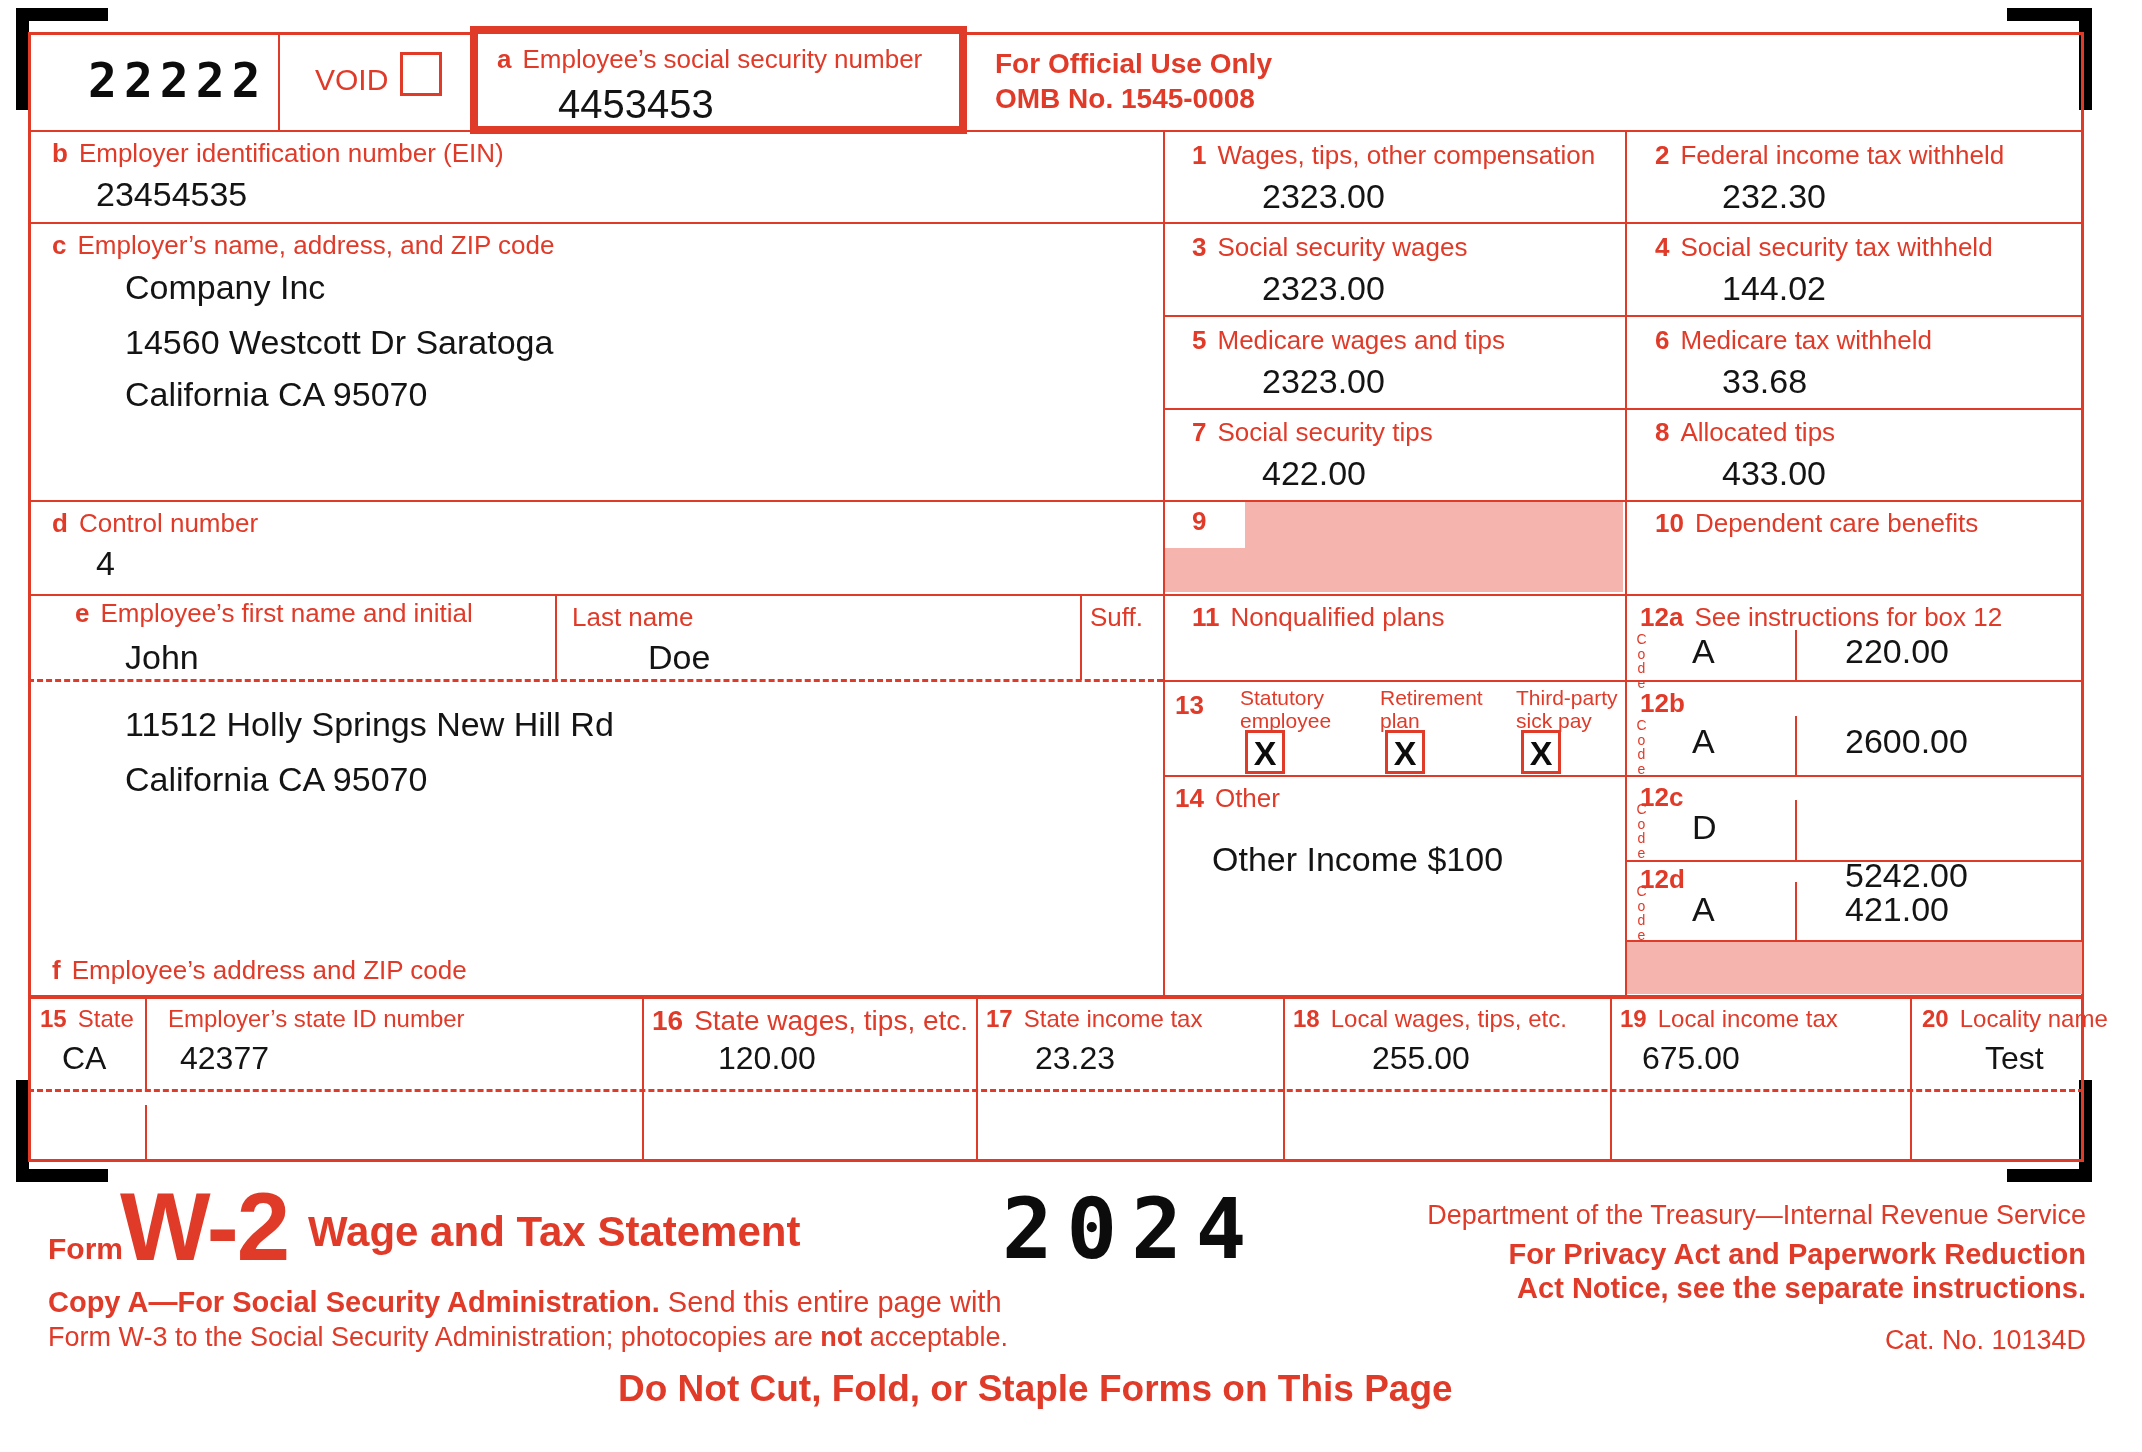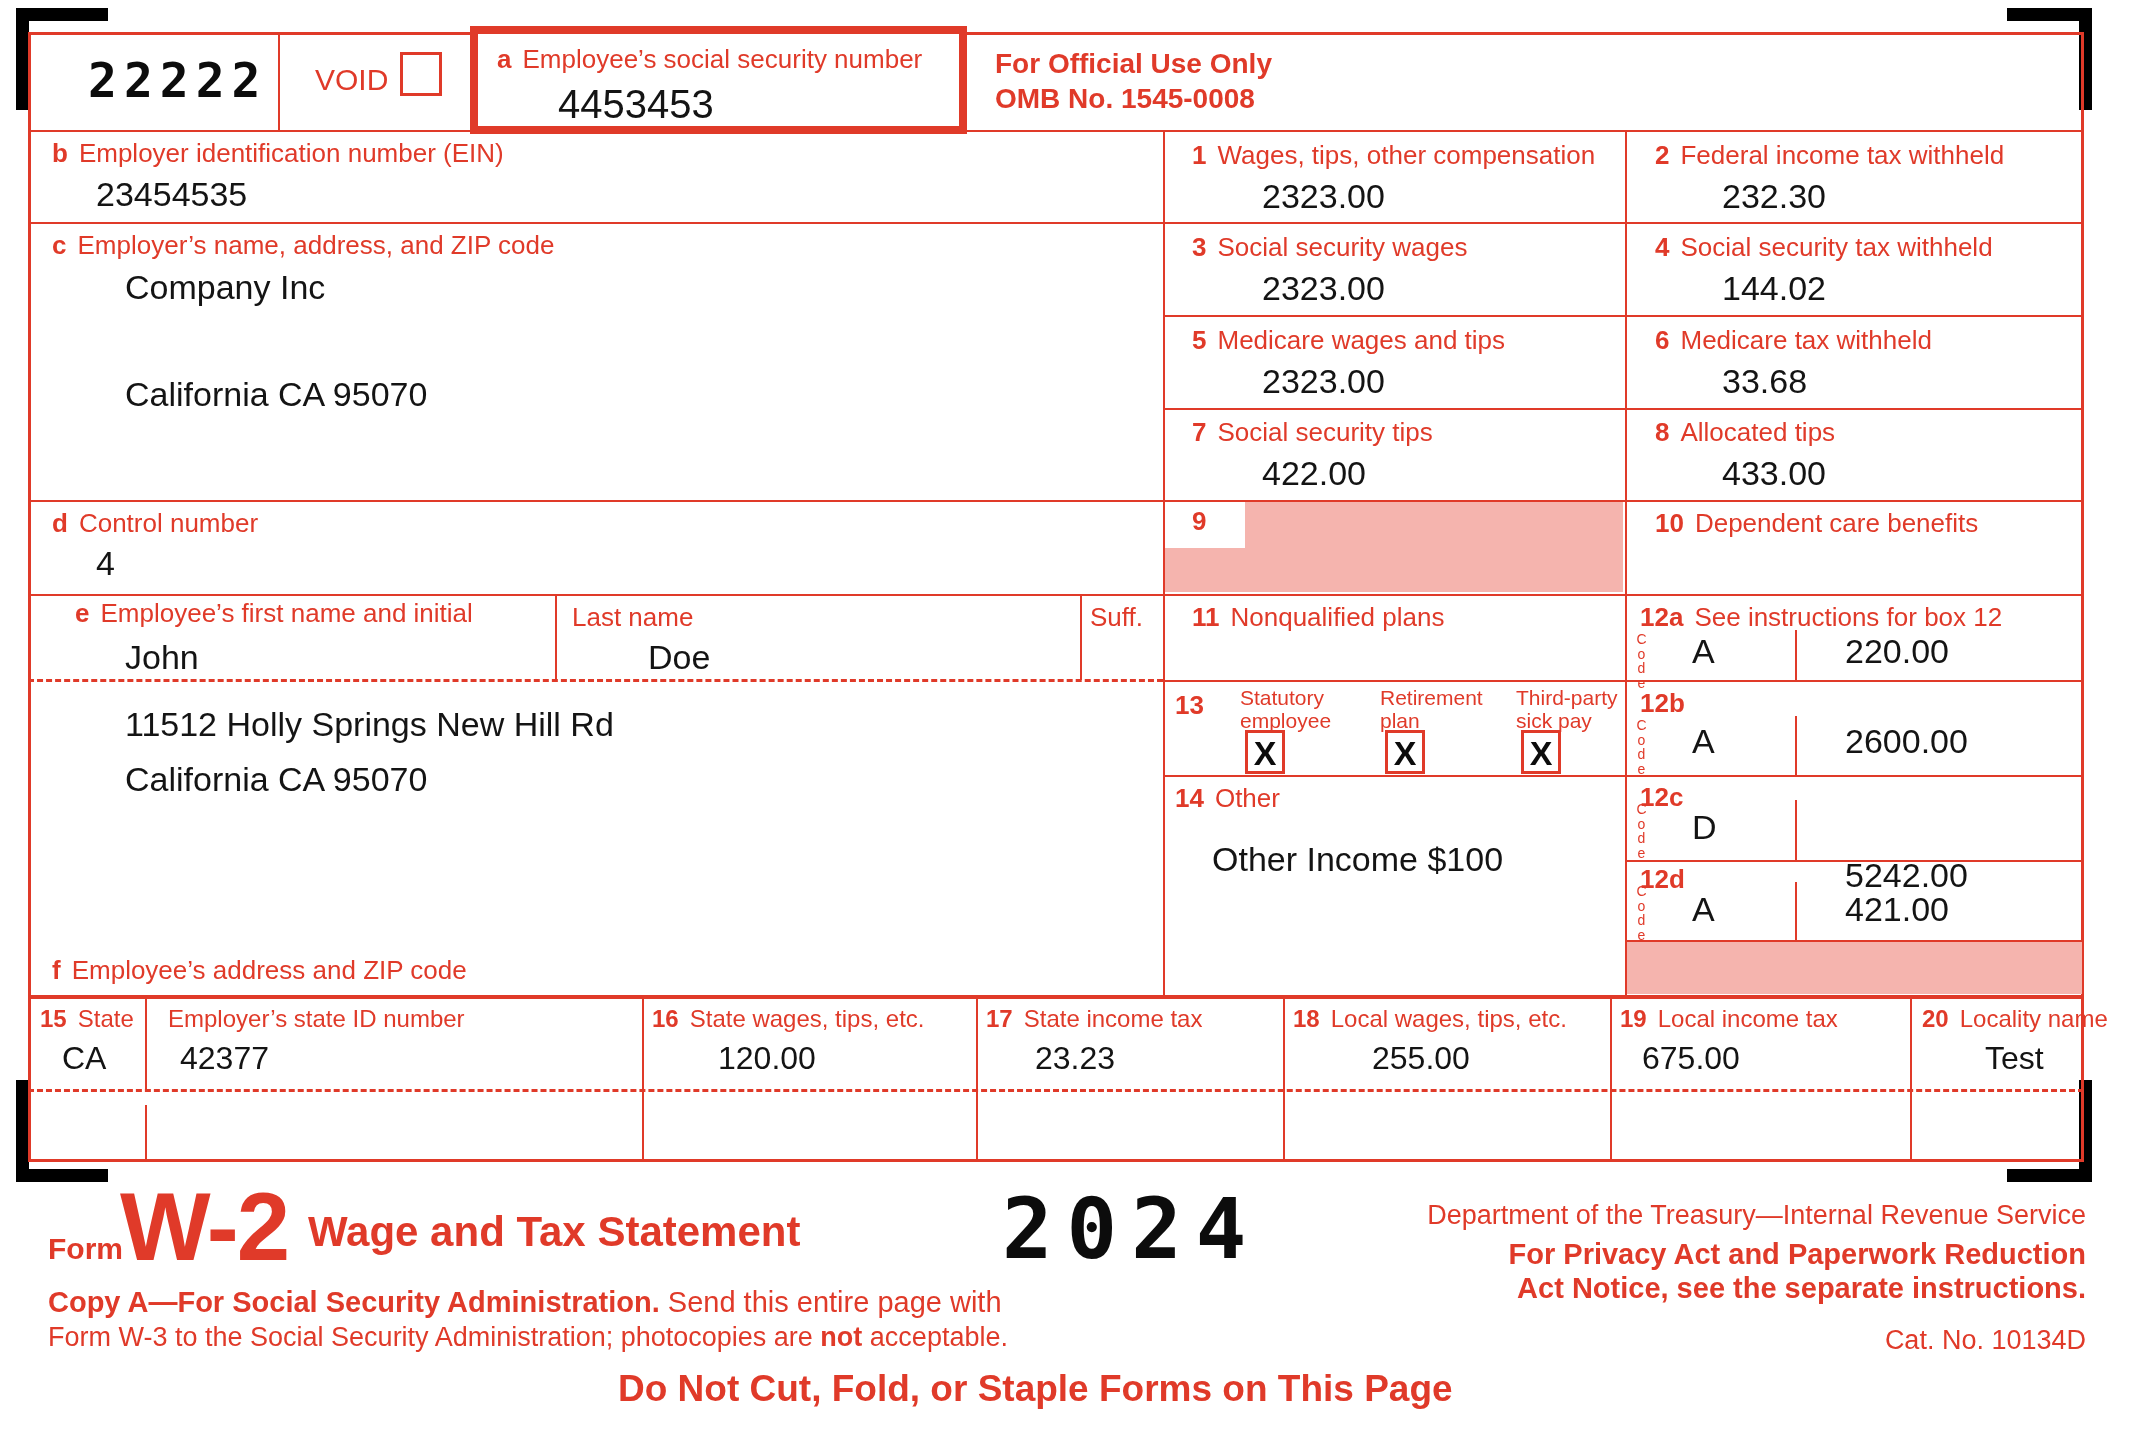--- a/index.html
+++ b/index.html
@@ -97,20 +97,21 @@
   <div class="lbl" style="left:52px;top:138px;"><b>b</b><span>Employer identification number (EIN)</span></div>
   <div class="val" style="left:96px;top:175px;">23454535</div>
 
   <div class="lbl" style="left:1192px;top:140px;"><b>1</b><span>Wages, tips, other compensation</span></div>
   <div class="val" style="left:1262px;top:177px;">2323.00</div>
   <div class="lbl" style="left:1655px;top:140px;"><b>2</b><span>Federal income tax withheld</span></div>
   <div class="val" style="left:1722px;top:177px;">232.30</div>
 
   <div class="lbl" style="left:52px;top:230px;"><b>c</b><span>Employer’s name, address, and ZIP code</span></div>
   <div class="val" style="left:125px;top:268px;">Company Inc</div>
+  <div class="val" style="left:125px;top:323px;">14560 Westcott Dr Saratoga</div>
   <div class="val" style="left:125px;top:375px;">California CA 95070</div>
 
   <div class="lbl" style="left:1192px;top:232px;"><b>3</b><span>Social security wages</span></div>
   <div class="val" style="left:1262px;top:269px;">2323.00</div>
   <div class="lbl" style="left:1655px;top:232px;"><b>4</b><span>Social security tax withheld</span></div>
   <div class="val" style="left:1722px;top:269px;">144.02</div>
 
   <div class="lbl" style="left:1192px;top:325px;"><b>5</b><span>Medicare wages and tips</span></div>
   <div class="val" style="left:1262px;top:362px;">2323.00</div>
   <div class="lbl" style="left:1655px;top:325px;"><b>6</b><span>Medicare tax withheld</span></div>
@@ -179,21 +180,21 @@
 
   <div class="pink" style="left:1627px;top:942px;width:455px;height:52px;"></div>
 
   <div class="lbl" style="left:52px;top:955px;"><b>f</b><span>Employee’s address and ZIP code</span></div>
 
   <div class="lbl" style="left:40px;top:1005px;font-size:24px;"><b>15</b><span>State</span></div>
   <div class="lbl" style="left:168px;top:1005px;font-size:24px;">Employer’s state ID number</div>
   <div class="val" style="left:62px;top:1040px;font-size:32px;">CA</div>
   <div class="val" style="left:180px;top:1040px;font-size:32px;">42377</div>
 
-  <div class="lbl" style="left:652px;top:1005px;font-size:24px;"><b>16</b><span>State wages, tips, etc.</span></div>
+  <div class="lbl" style="left:652px;top:1005px;font-size:28px;"><b>16</b><span>State wages, tips, etc.</span></div>
   <div class="val" style="left:718px;top:1040px;font-size:32px;">120.00</div>
 
   <div class="lbl" style="left:986px;top:1005px;font-size:24px;"><b>17</b><span>State income tax</span></div>
   <div class="val" style="left:1035px;top:1040px;font-size:32px;">23.23</div>
 
   <div class="lbl" style="left:1293px;top:1005px;font-size:24px;"><b>18</b><span>Local wages, tips, etc.</span></div>
   <div class="val" style="left:1372px;top:1040px;font-size:32px;">255.00</div>
 
   <div class="lbl" style="left:1620px;top:1005px;font-size:24px;"><b>19</b><span>Local income tax</span></div>
   <div class="val" style="left:1642px;top:1040px;font-size:32px;text-align:right;">675.00</div>

